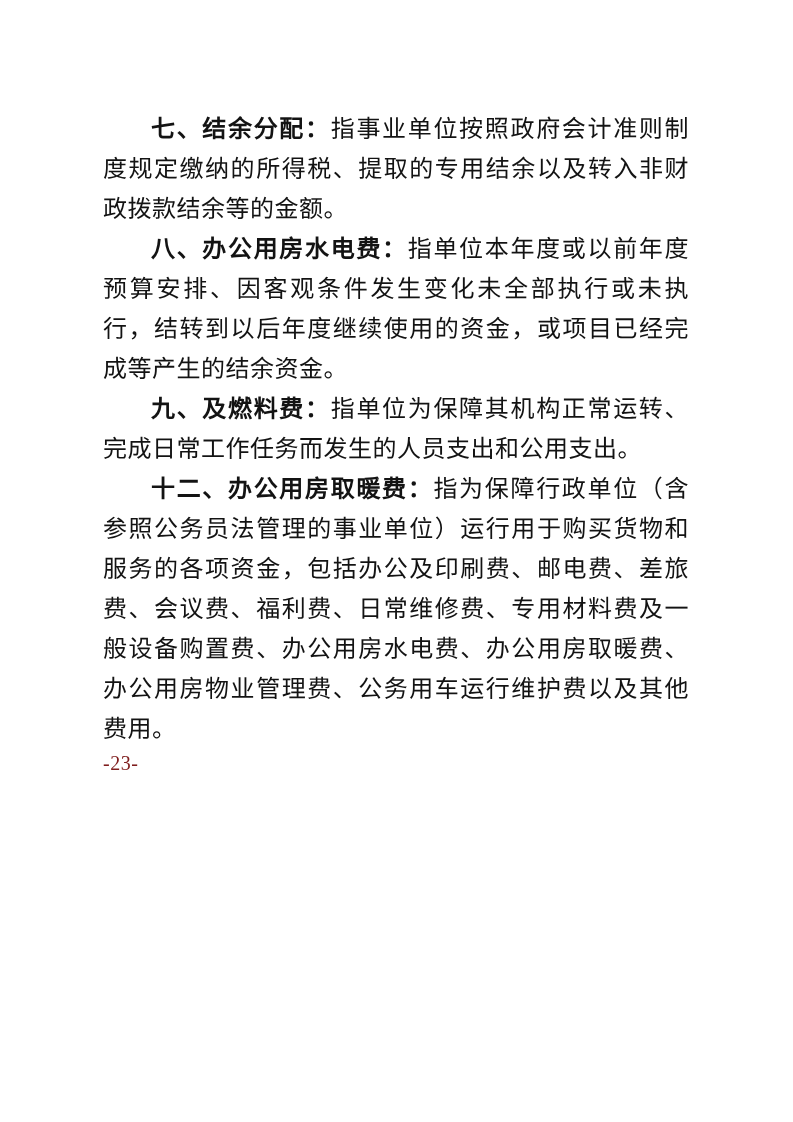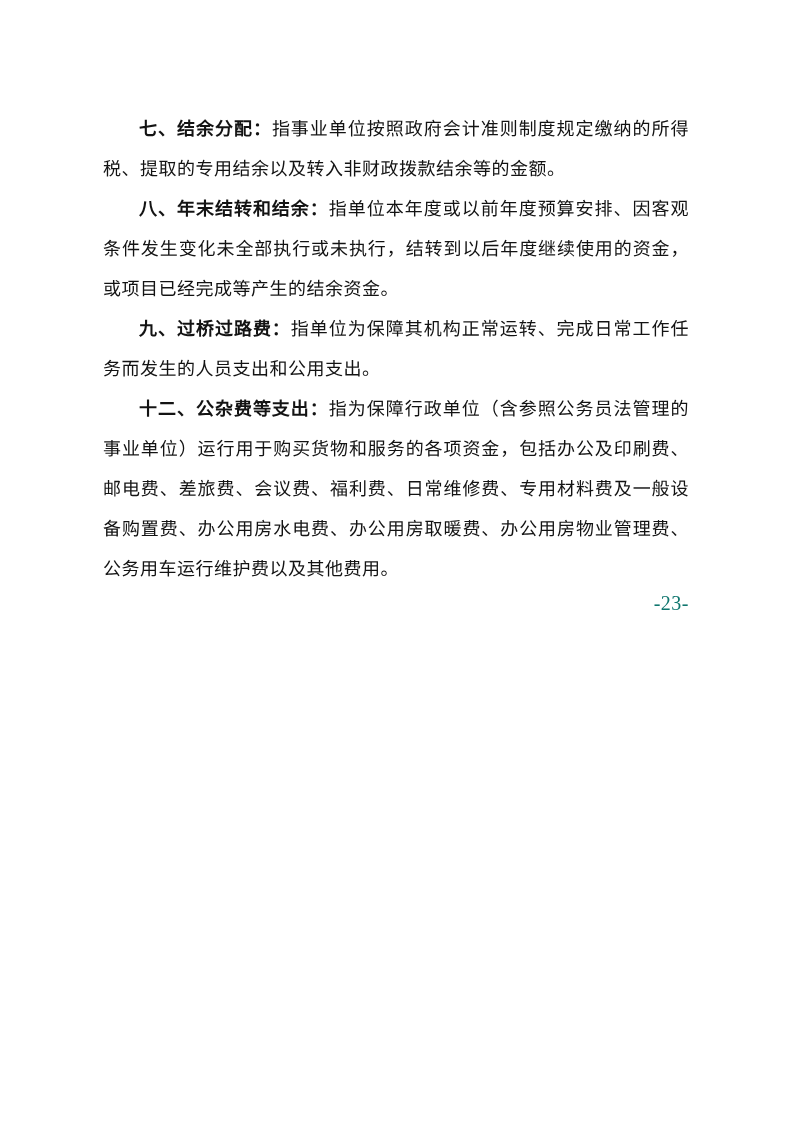--- a/index.html
+++ b/index.html
@@ -17,51 +17,51 @@
     color: #131313;
   }
   .content {
     position: absolute;
     top: 109px;
     left: 103px;
     width: 586px;
   }
   .para {
     margin: 0;
-    font-size: 18px;
+    font-size: 24px;
     line-height: 40px;
     text-align: justify;
     text-justify: inter-character;
     text-indent: 2em;
     letter-spacing: 0.5px;
     word-break: break-all;
   }
   .para-heading {
     font-weight: bold;
   }
   .page-number {
     margin-top: 2px;
     font-size: 20px;
     line-height: 24px;
-    text-align: right;
+    text-align: left;
     letter-spacing: 0.5px;
-    color: #0f766e;
+    color: #7f1d1d;
   }
 </style>
 </head>
 <body>
 
 <div class="page">
   <div class="content">
 
     <p class="para"><span class="para-heading">七、结余分配：</span><span>指事业单位按照政府会计准则制度规定缴纳的所得税、提取的专用结余以及转入非财政拨款结余等的金额。</span></p>
 
-    <p class="para"><span class="para-heading">八、年末结转和结余：</span><span>指单位本年度或以前年度预算安排、因客观条件发生变化未全部执行或未执行，结转到以后年度继续使用的资金，或项目已经完成等产生的结余资金。</span></p>
+    <p class="para"><span class="para-heading">八、办公用房水电费：</span><span>指单位本年度或以前年度预算安排、因客观条件发生变化未全部执行或未执行，结转到以后年度继续使用的资金，或项目已经完成等产生的结余资金。</span></p>
 
-    <p class="para"><span class="para-heading">九、过桥过路费：</span><span>指单位为保障其机构正常运转、完成日常工作任务而发生的人员支出和公用支出。</span></p>
+    <p class="para"><span class="para-heading">九、及燃料费：</span><span>指单位为保障其机构正常运转、完成日常工作任务而发生的人员支出和公用支出。</span></p>
 
 
 
-    <p class="para"><span class="para-heading">十二、公杂费等支出：</span><span>指为保障行政单位（含参照公务员法管理的事业单位）运行用于购买货物和服务的各项资金，包括办公及印刷费、邮电费、差旅费、会议费、福利费、日常维修费、专用材料费及一般设备购置费、办公用房水电费、办公用房取暖费、办公用房物业管理费、公务用车运行维护费以及其他费用。</span></p>
+    <p class="para"><span class="para-heading">十二、办公用房取暖费：</span><span>指为保障行政单位（含参照公务员法管理的事业单位）运行用于购买货物和服务的各项资金，包括办公及印刷费、邮电费、差旅费、会议费、福利费、日常维修费、专用材料费及一般设备购置费、办公用房水电费、办公用房取暖费、办公用房物业管理费、公务用车运行维护费以及其他费用。</span></p>
 
     <div class="page-number">-23-</div>
   </div>
 </div>
 
 </body></html>

